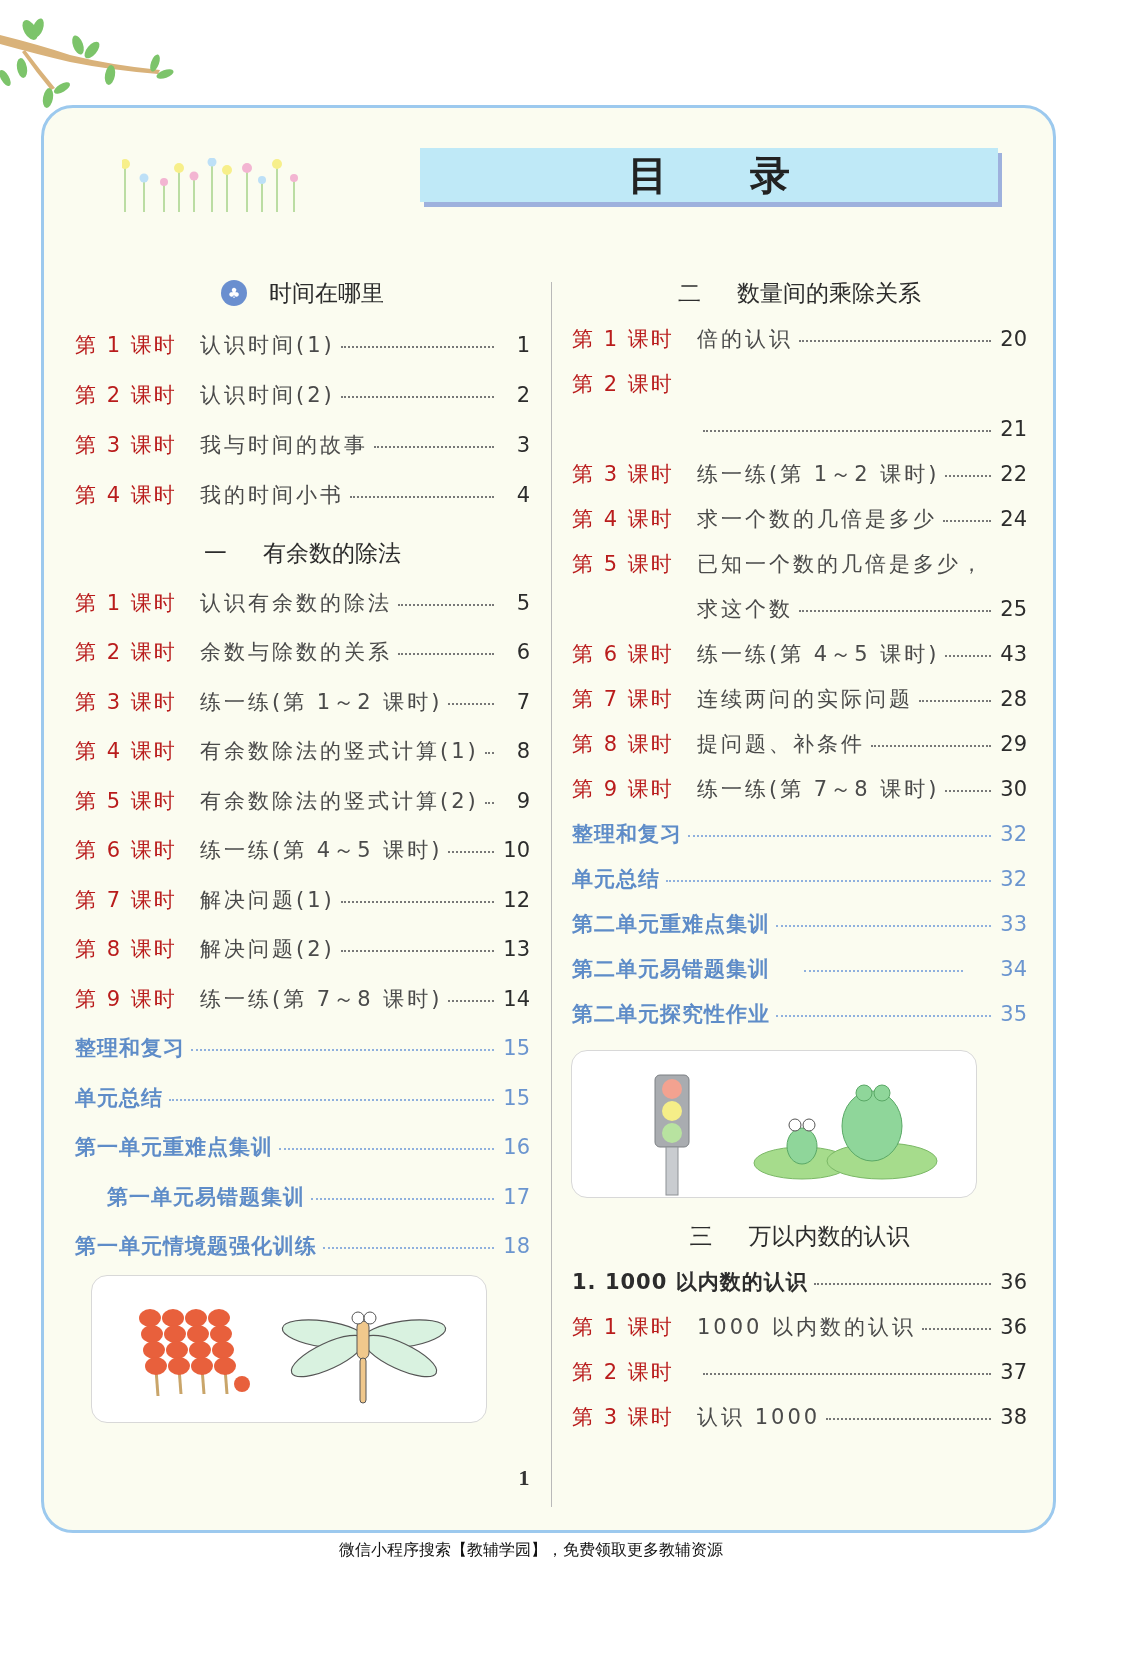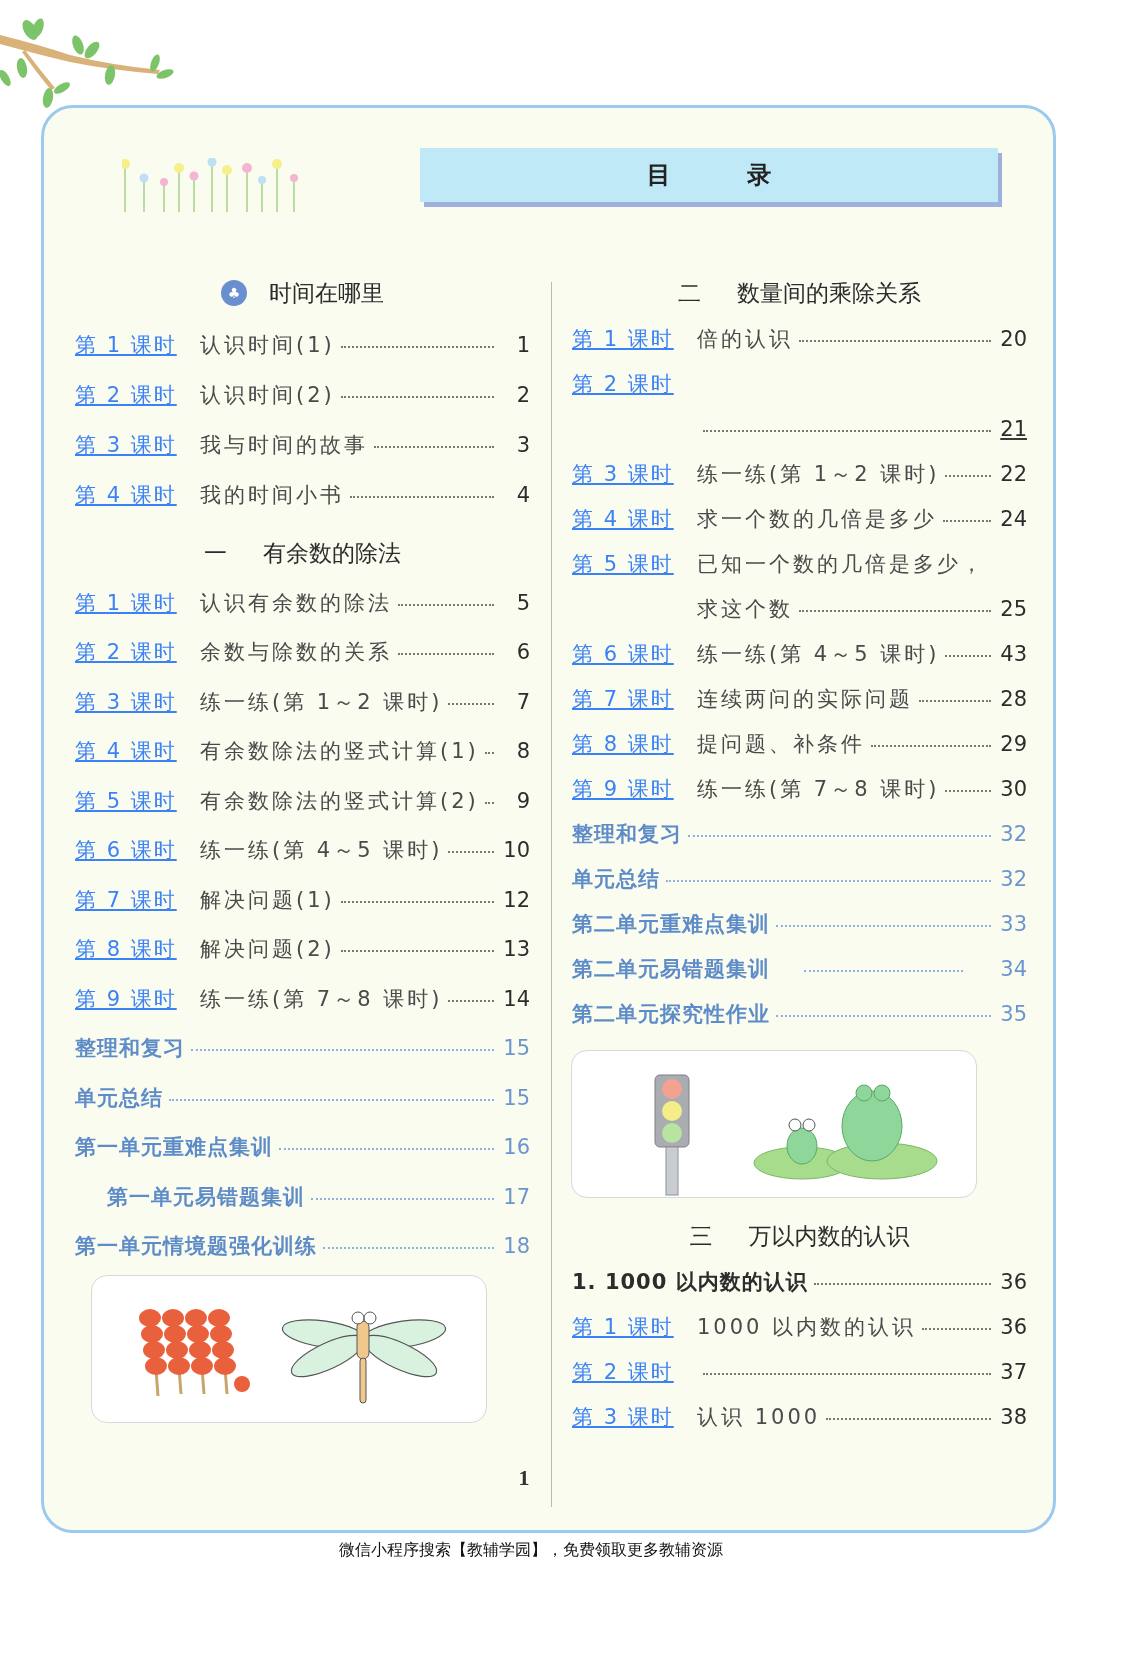--- a/index.html
+++ b/index.html
@@ -13,35 +13,35 @@
     background: #fbfcf0; border: 3px solid #9cc9ee; border-radius: 32px;
   }
 
   .flowers { position: absolute; left: 122px; top: 158px; width: 190px; height: 54px; }
 
   .title-banner {
     position: absolute; left: 420px; top: 148px; width: 578px; height: 54px;
     background: #bfe9f7; box-shadow: 4px 5px 0 #9eb1dd;
     display: flex; align-items: center; justify-content: center;
   }
-  .title-banner span { font-size: 24px; font-weight: bold; color: #222; letter-spacing: 34px; padding-left: 34px; }
+  .title-banner span { font-size: 40px; font-weight: bold; color: #222; letter-spacing: 34px; padding-left: 34px; }
 
   .divider { position: absolute; left: 551px; top: 282px; width: 1px; height: 1225px; background: #b9b9b9; }
 
   .col { position: absolute; }
   .col-left { left: 75px; top: 270px; width: 455px; }
   .col-right { left: 572px; top: 270px; width: 455px; }
 
   .unit-title { font-size: 23px; color: #2c2c2c; text-align: center; height: 46px; line-height: 46px; display: flex; align-items: center; justify-content: center; gap: 10px; }
   .unit-title .num { margin-right: 26px; }
 
   .circle-icon { width: 26px; height: 26px; border-radius: 50%; background: #6a8fcf; display: inline-flex; align-items: center; justify-content: center; color: #fff; font-size: 14px; margin-right: 12px; }
 
   .row { display: flex; align-items: center; font-size: 21px; white-space: nowrap; }
-  .row .lesson { width: 125px; flex: none; letter-spacing: 2px; color: #3b82f6; text-decoration: underline; }
+  .row .lesson { width: 125px; flex: none; letter-spacing: 2px; color: #b91c1c; }
   .row .name { flex: none; letter-spacing: 3px; color: #4a4a4a; }
   .row .dots { flex: 1; border-bottom: 2px dotted #777; margin: 0 6px; height: 0; transform: translateY(2px); }
   .row .page { flex: none; width: 30px; text-align: right; color: #2c2c2c; }
 
   .row.blue .name { color: #5e8cc8; font-weight: bold; letter-spacing: 1px; }
   .row.blue .dots { border-bottom-color: #8fb0de; }
   .row.blue .page { color: #6b95cf; }
 
   .row.bold .name { font-weight: bold; color: #2c2c2c; letter-spacing: 1px; }
 
@@ -281,21 +281,21 @@
   <div id="right-u2">
       <div class="row " style="height: 45px;">
         <span class="lesson">第 1 课时</span>
         <span class="name">倍的认识</span>
         <span class="dots"></span>
         <span class="page">20</span>
       </div>
       <div class="row" style="height: 45px;">
         <span class="lesson">第 2 课时</span>
       </div>
-      <div class="row" style="height: 45px; text-decoration: underline;">
+      <div class="row" style="height: 45px;">
         <span class="lesson"></span>
         <span class="dots"></span>
         <span class="page">21</span>
       </div>
       <div class="row " style="height: 45px;">
         <span class="lesson">第 3 课时</span>
         <span class="name">练一练(第 1～2 课时)</span>
         <span class="dots"></span>
         <span class="page">22</span>
       </div>

